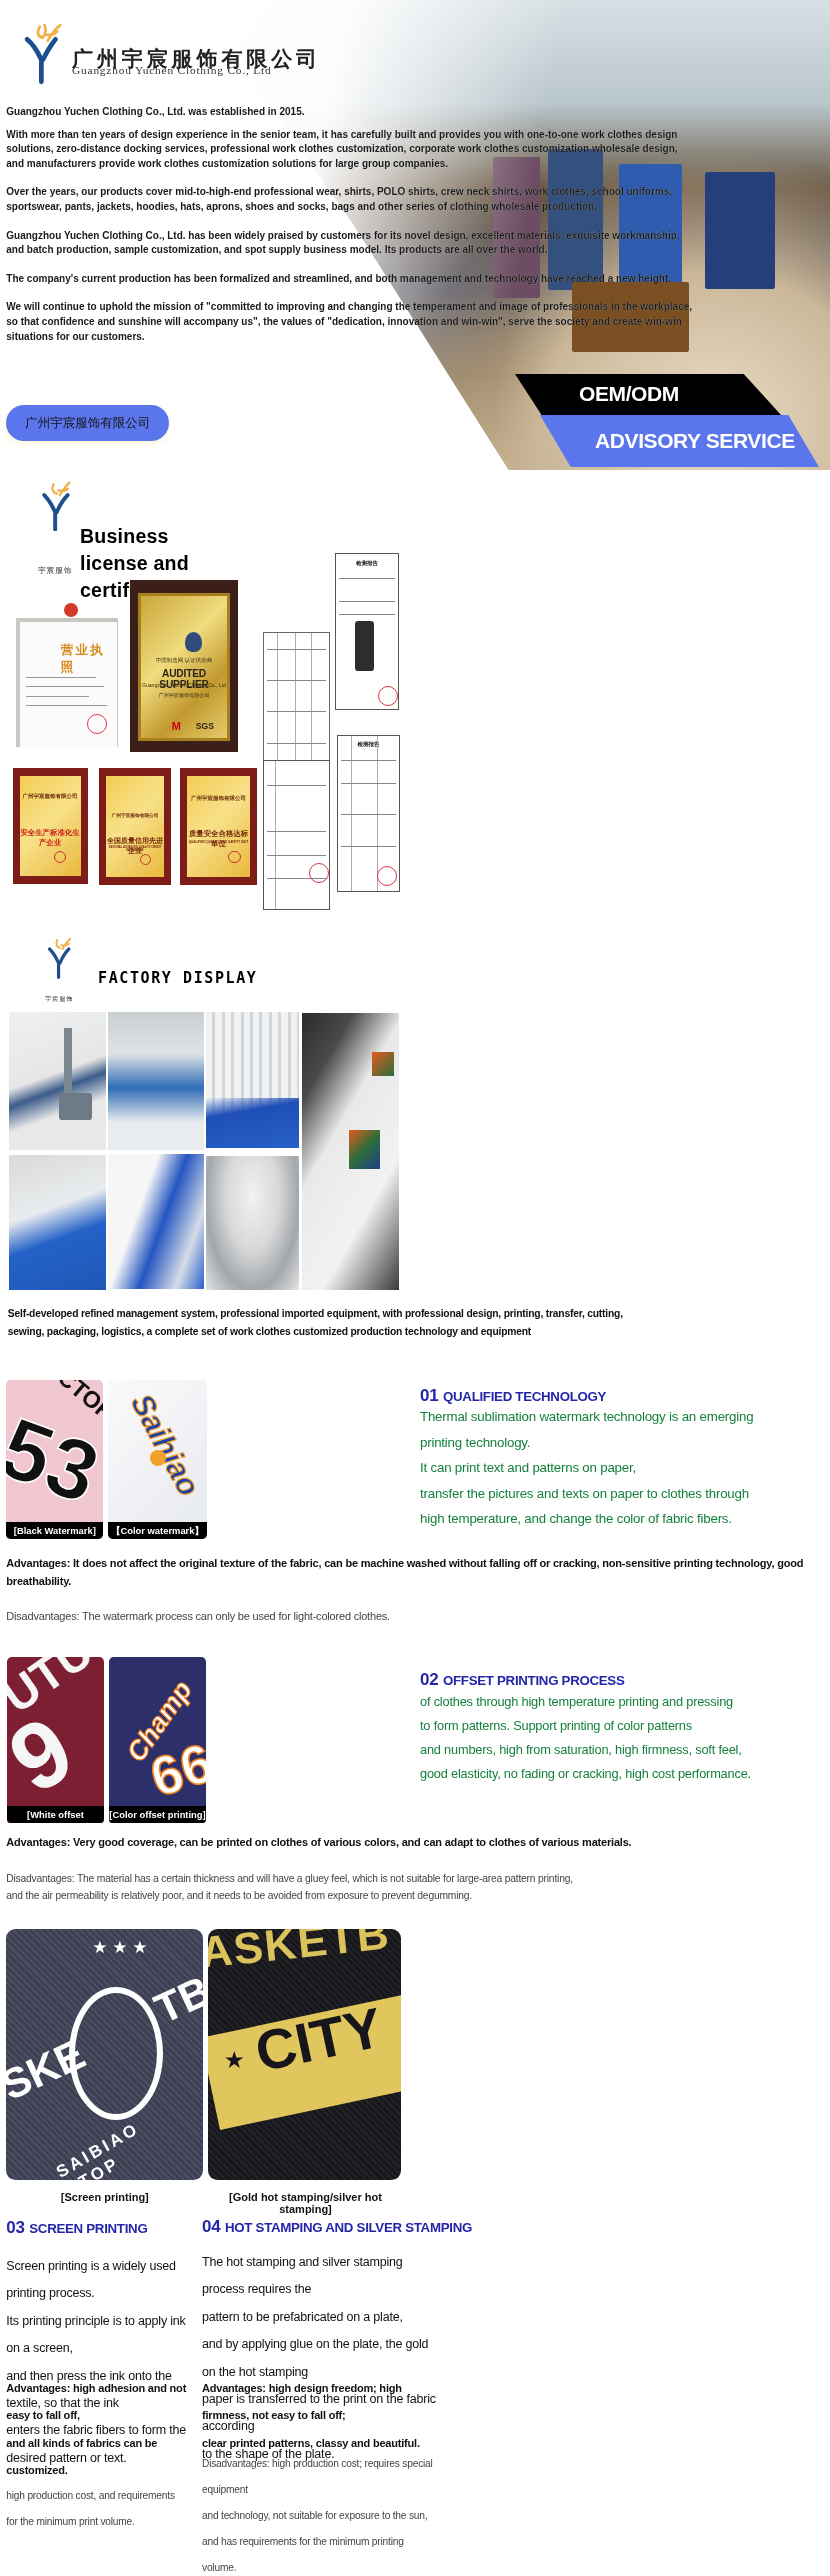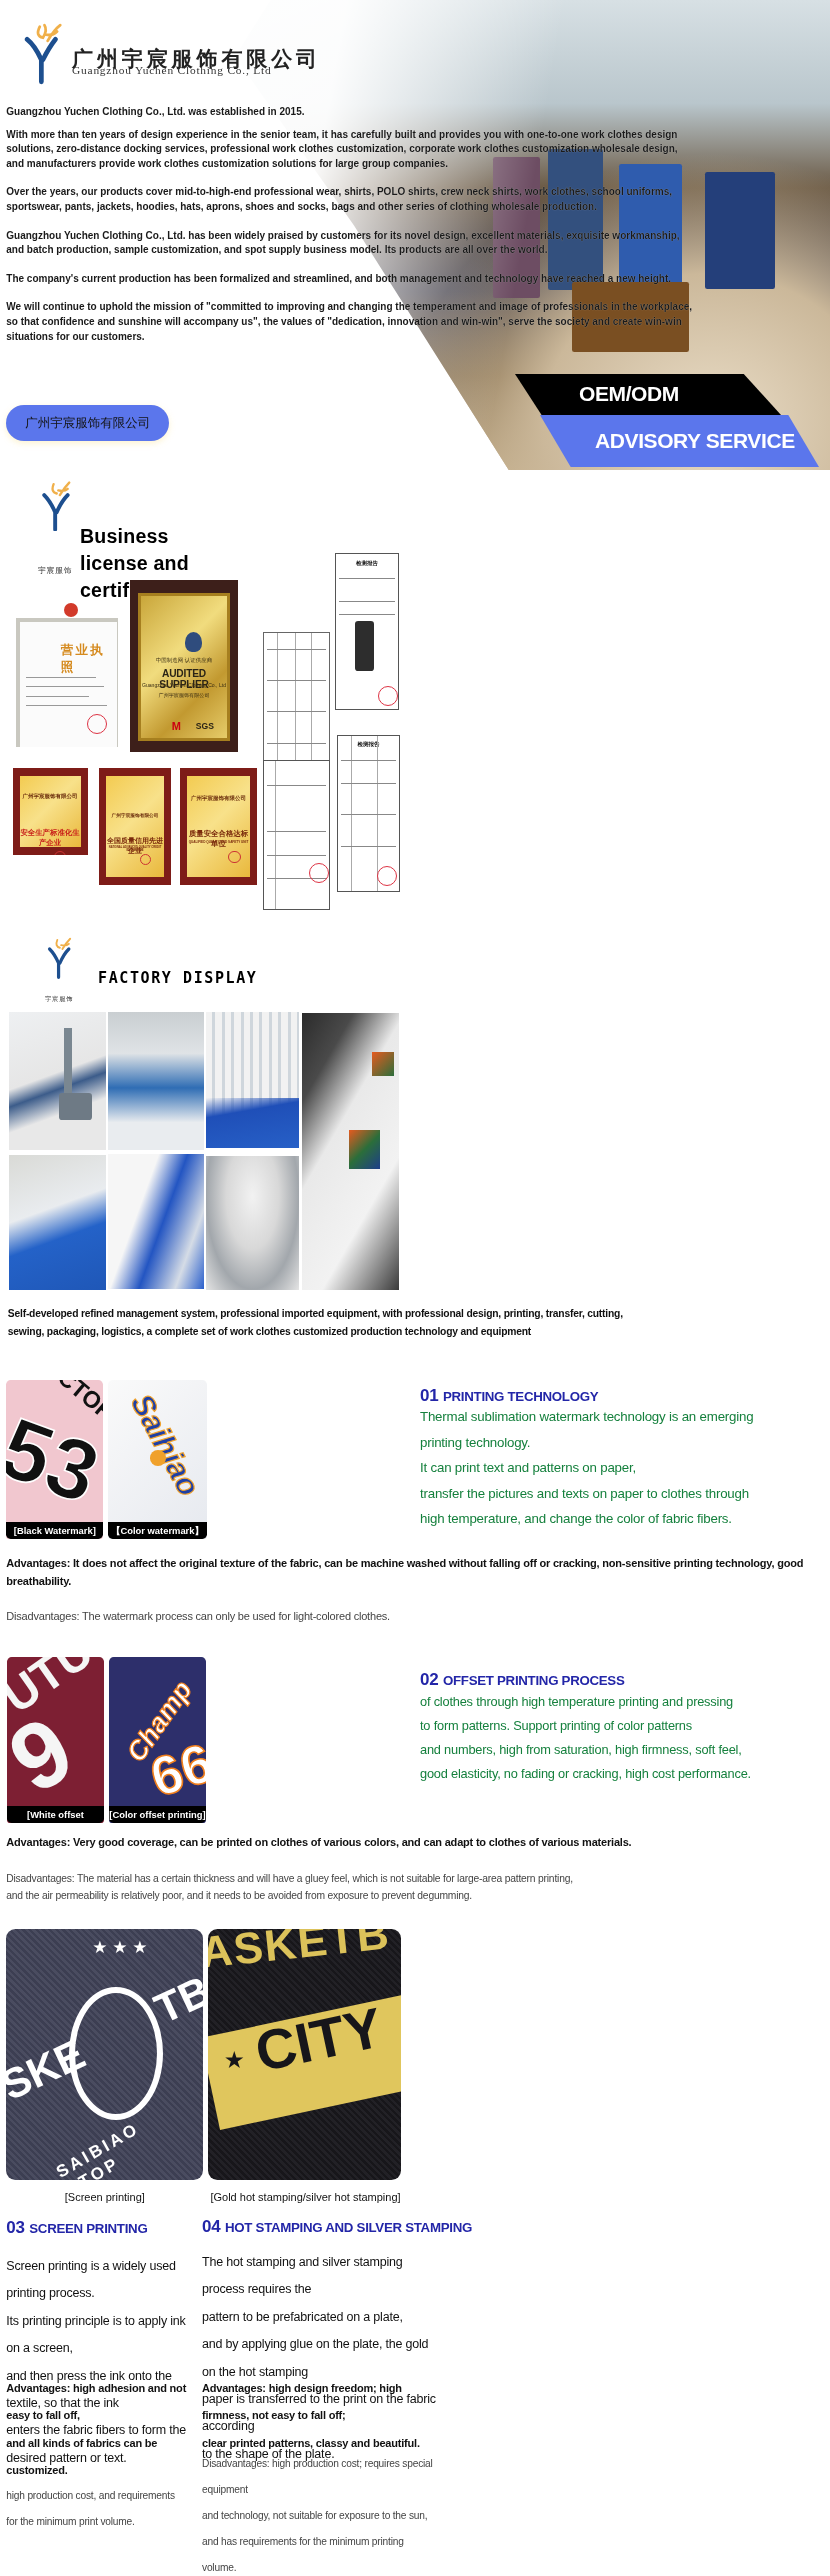--- a/index.html
+++ b/index.html
@@ -55,21 +55,21 @@
   .plaque-gold { position: absolute; left: 7.8px; top: 12.5px; right: 7.8px; bottom: 11px; background: linear-gradient(135deg, #c9a63a, #f1dc7e 40%, #c29930 70%, #e6cc6a); border: 3.1px solid #a67f1f; }
   .plaque-gold .aud { position: absolute; left: 0; right: 0; top: 72px; text-align: center; font-size: 10.2px; font-weight: bold; color: #2b2416; letter-spacing: -0.2px; }
   .plaque-gold .cn-small { position: absolute; left: 0; right: 0; top: 61px; text-align: center; font-size: 5.5px; color: #3a2d12; }
   .plaque-gold .en-small { position: absolute; left: 0; right: 0; top: 86px; text-align: center; font-size: 5.1px; color: #3a2d12; }
   .plaque-gold .sgs { position: absolute; left: 55px; top: 125px; font-size: 8.6px; font-weight: bold; color: #2b2416; }
   .plaque-gold .m { position: absolute; left: 31px; top: 124px; font-size: 11px; font-weight: bold; color: #c01; }
   .plaque-gold .badge { position: absolute; left: 44px; top: 36px; width: 17px; height: 20.4px; border-radius: 50% 50% 40% 40%; background: #2f4c7d; }
   .award { background: #7e1c18; }
   .award-inner { position: absolute; left: 7px; top: 7.8px; right: 7px; bottom: 7.8px; background: linear-gradient(135deg, #f3cb51, #f8e18a 45%, #e9b83c); }
   .award-cn { position: absolute; left: 0; right: 0; text-align: center; font-weight: bold; }
-  .award1 { left: 12.5px; top: 768px; width: 75px; height: 87px; }
+  .award1 { left: 12.5px; top: 768px; width: 75px; height: 116px; }
   .award2 { left: 99px; top: 768px; width: 72px; height: 117px; }
   .award3 { left: 180px; top: 768px; width: 77px; height: 117px; }
   .report { background: #fff; border: 0.8px solid #555; }
   .report-grid { position: absolute; left: 3.1px; right: 3.1px; height: 0.8px; background: #888; }
   .report-vline { position: absolute; top: 0; bottom: 0; width: 0.8px; background: #aaa; }
   .report1 { left: 263px; top: 583px; width: 67px; height: 205px; border: none; }
   .report2 { left: 335px; top: 553px; width: 64px; height: 157px; }
   .report3 { left: 263px; top: 760px; width: 67px; height: 150px; }
   .report4 { left: 337px; top: 735px; width: 63px; height: 157px; }
   .sample-photo { position: absolute; left: 19px; top: 67px; width: 19px; height: 50px; background: #2d2d2d; border-radius: 3.1px; }
@@ -82,21 +82,21 @@
   .swatch { position: absolute; overflow: hidden; border-radius: 4.7px 4.7px 3.1px 3.1px; }
   .swatch-label { position: absolute; left: 0; right: 0; bottom: 0; height: 17px; background: #000; color: #fff; font-size: 9.4px; font-weight: bold; text-align: center; line-height: 17px; border-radius: 0 0 4.7px 4.7px; }
   .tech-title { position: absolute; color: #2326a8; font-weight: bold; letter-spacing: -0.3px; }
   .tech-title .num { font-size: 17px; margin-right: 4.7px; }
   .tech-title .txt { font-size: 13.3px; }
   .tech-body { position: absolute; font-size: 13.3px; line-height: 25px; color: #15803d; letter-spacing: -0.2px; }
   .tech-body-02 { line-height: 24px; }
   .adv { position: absolute; font-size: 11px; font-weight: bold; line-height: 18px; color: #111; letter-spacing: -0.2px; }
   .disadv { position: absolute; font-size: 11px; line-height: 17px; color: #444; letter-spacing: -0.2px; }
   .big-swatch { position: absolute; overflow: hidden; border-radius: 9.4px; }
-  .big-caption { position: absolute; font-size: 11px; font-weight: normal; color: #111; text-align: center; }
+  .big-caption { position: absolute; font-size: 11px; font-weight: bold; color: #111; text-align: center; }
   .col-body { position: absolute; font-size: 13.3px; line-height: 27.4px; color: #111; letter-spacing: -0.2px; }
   .col-adv { position: absolute; font-size: 11px; font-weight: bold; line-height: 27.4px; color: #111; letter-spacing: -0.2px; }
   .col-dis { position: absolute; font-size: 11px; line-height: 26px; color: #444; letter-spacing: -0.2px; }
 </style>
 </head>
 <body>
 
 <section class="hero">
   <div class="hero-photo">
     <div class="hero-rack" style="left:258px;top:157px;width:47px;background:#6d4d63;"></div>
@@ -261,21 +261,21 @@
   <div style="position:absolute;left:-4.7px;top:31px;font-size:86px;font-weight:bold;color:#111;-webkit-text-stroke:1.6px #fff;transform:rotate(20deg);">53</div>
   <div class="swatch-label">[Black Watermark]</div>
 </div>
 <div class="swatch" style="left:108px;top:1380px;width:99px;height:159px;background:linear-gradient(135deg,#fafafa,#e6e9ef);">
   <div style="position:absolute;left:15.7px;top:7.8px;font-size:31px;font-weight:bold;font-style:italic;color:#1e3fa5;-webkit-text-stroke:1.2px #f0a12b;transform:rotate(62deg);transform-origin:left top;left:47px;">Saihiao</div>
   <div style="position:absolute;left:42px;top:70px;width:15.7px;height:15.7px;border-radius:50%;background:#f0a12b;"></div>
   <div class="swatch-label">【Color watermark】</div>
 </div>
 
 <div class="tech-title" style="left:420px;top:1386px;">
-  <span class="num">01</span><span class="txt">PRINTING TECHNOLOGY</span>
+  <span class="num">01</span><span class="txt">QUALIFIED TECHNOLOGY</span>
 </div>
 <div class="tech-body" style="left:420px;top:1404px;width:407px;line-height:25.5px;">
   <div>Thermal sublimation watermark technology is an emerging</div>
   <div>printing technology.</div>
   <div>It can print text and patterns on paper,</div>
   <div>transfer the pictures and texts on paper to clothes through</div>
   <div>high temperature, and change the color of fabric fibers.</div>
 </div>
 <div class="adv" style="left:6.3px;top:1554px;width:799px;">Advantages: It does not affect the original texture of the fabric, can be machine washed without falling off or cracking, non-sensitive printing technology, good breathability.</div>
 <div class="disadv" style="left:6.3px;top:1608px;width:783px;">Disadvantages: The watermark process can only be used for light-colored clothes.</div>

